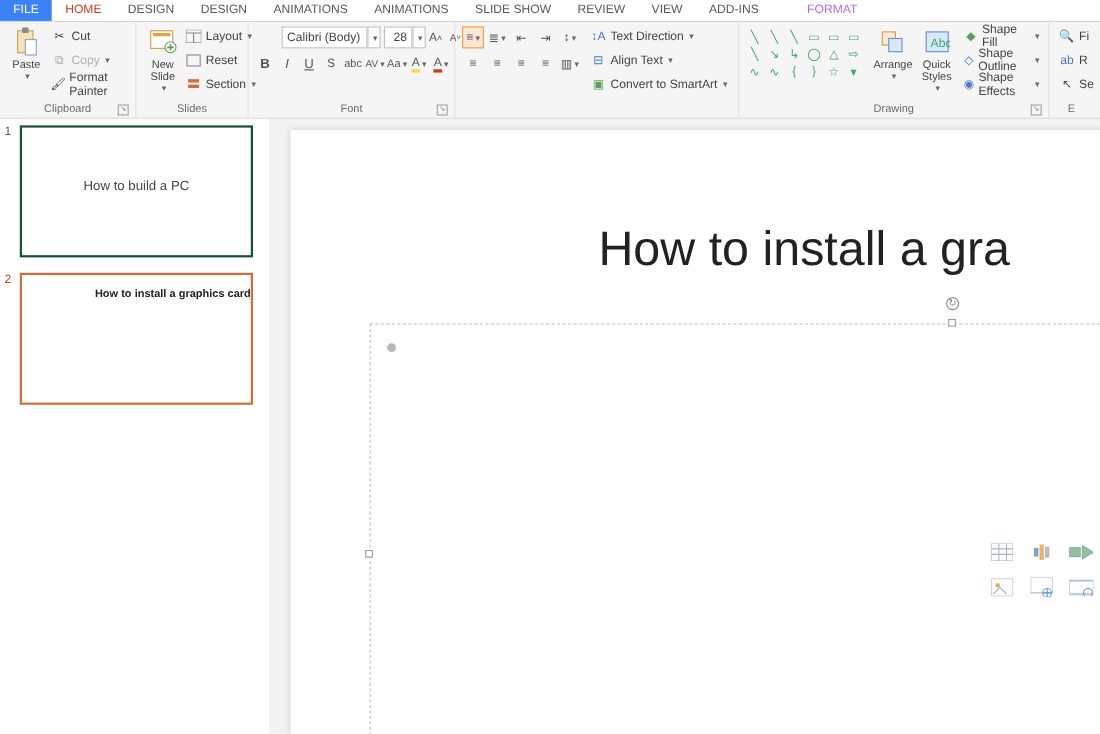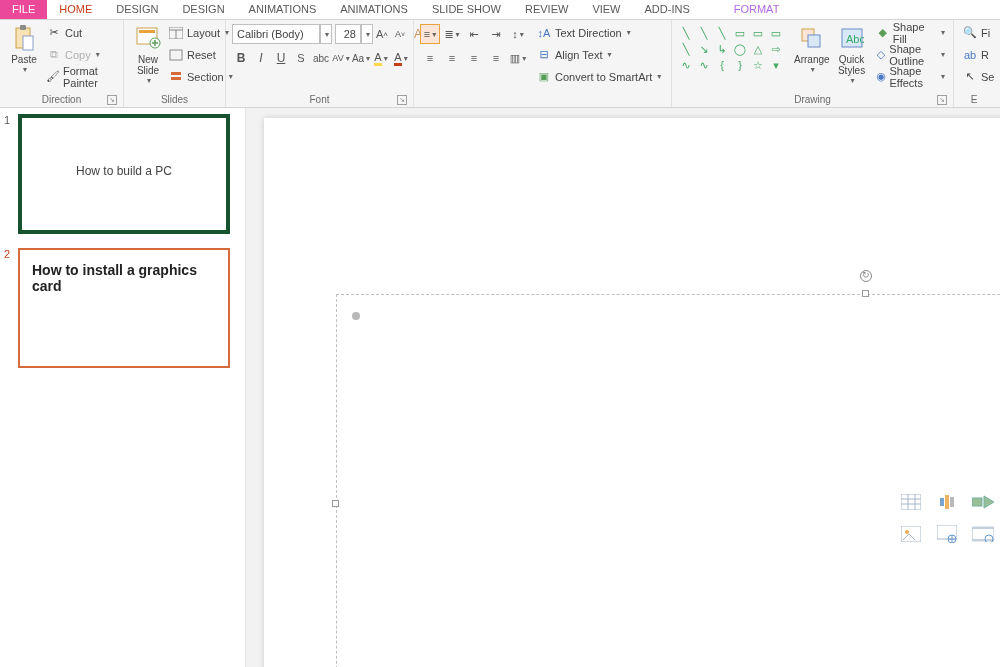--- a/index.html
+++ b/index.html
@@ -1,58 +1,58 @@
 <!DOCTYPE html>
 <html><head>
 <meta charset="utf-8">
 <style>
   * { box-sizing: border-box; margin: 0; padding: 0; font-family: "Segoe UI", Tahoma, sans-serif; }
   body { background: #fff; width: 1000px; height: 667px; overflow: hidden; font-size: 11px; color: #444; }
   
   .tabbar { display: flex; height: 20px; background: #fff; border-bottom: 1px solid #d4d4d4; }
   .tab { padding: 3px 12px 0 12px; font-size: 11px; color: #595959; cursor: default; }
-  .tab.file { background: #ec4899; color: #fff; font-weight: normal; }
+  .tab.file { background: #3b82f6; color: #fff; font-weight: normal; }
   .tab.active { color: #c43e1c; }
   .tab.format { color: #b36ae2; }
   
   .ribbon { display: flex; height: 88px; background: #f5f5f5; border-bottom: 1px solid #d4d4d4; }
   .group { border-right: 1px solid #e1e1e1; display: flex; flex-direction: column; padding: 2px 6px 0 6px; position: relative; }
   .group-body { flex: 1; display: flex; align-items: flex-start; }
   .group-label { text-align: center; font-size: 10px; color: #6a6a6a; padding-bottom: 2px; position: relative; }
   .group-label .dl { position: absolute; right: 0; bottom: 2px; width: 10px; height: 10px; border: 1px solid #a0a0a0; font-size: 7px; line-height: 8px; color: #888; }
   .vbtn { display: flex; flex-direction: column; align-items: center; justify-content: flex-start; padding: 2px 4px; font-size: 10px; color: #444; }
   .vbtn .big { width: 28px; height: 28px; margin-bottom: 2px; display:flex; align-items:center; justify-content:center; }
   .stack { display: flex; flex-direction: column; gap: 1px; }
   .srow { display: flex; align-items: center; gap: 3px; height: 21px; font-size: 11px; color: #444; padding: 0 2px; }
   .srow.dis { color: #b0b0b0; }
   .ic { width: 16px; height: 16px; display: inline-flex; align-items: center; justify-content: center; }
   .dd { font-size: 8px; color: #666; margin-left: 2px; }
   
   .fontbox { border: 1px solid #c0c0c0; background: #fff; height: 20px; font-size: 11px; padding: 1px 4px; display:flex; align-items:center; }
-  .fontname { width: 88px; }
+  .fontname { width: 78px; margin-left: 24px; }
   .fontsize { width: 26px; justify-content: flex-end; }
   .fbtn { width: 18px; height: 20px; display: inline-flex; align-items: center; justify-content: center; font-size: 12px; color: #555; }
   .frow { display: flex; align-items: center; gap: 0; }
   
   .pgrid { display: flex; gap: 2px; }
   .pbtn { width: 20px; height: 20px; display: inline-flex; align-items:center; justify-content:center; color:#555; }
   .pbtn.active { background:#fce4d6; border:1px solid #e8a33d; }
   
   .shapegrid { display:grid; grid-template-columns: repeat(6,16px); grid-template-rows: repeat(3,14px); gap:2px; }
   .shapegrid span { display:flex; align-items:center; justify-content:center; font-size:11px; color:#4a6; }
   
   .main { display: flex; height: calc(667px - 108px); }
   .thumbs { width: 246px; background: #fff; border-right: 1px solid #e6e6e6; padding: 6px 8px 0 4px; }
   .thumb-row { display: flex; margin-bottom: 14px; }
   .tnum { width: 14px; font-size: 11px; color: #5a5a5a; padding-top: 0; }
   .tnum.sel { color:#c43e1c; }
-  .thumb { width: 212px; height: 120px; border: 4px solid #14532d; background: #fff; position: relative; }
+  .thumb { width: 212px; height: 120px; border: 2px solid #14532d; background: #fff; position: relative; }
   .thumb.sel { border: 2px solid #d66a3a; }
   .thumb .tt { position:absolute; left:0; right:0; top:46px; text-align:center; font-size:12px; color:#444; }
-  .thumb .tt2 { position:absolute; left:12px; right:0; top:12px; text-align:left; font-size:14px; font-weight:bold; color:#222; }
+  .thumb .tt2 { position:absolute; left:0; right:0; top:12px; text-align:right; font-size:10px; font-weight:bold; color:#222; }
   .canvas-wrap { flex:1; background:#f2f2f2; position:relative; overflow:hidden; }
   .slide { position:absolute; left:18px; top:10px; width:1200px; height:640px; background:#fff; box-shadow:0 0 6px rgba(0,0,0,0.15); }
   .title-text { position:absolute; left:280px; top:84px; font-size:44px; color:#222; font-weight:400; white-space:nowrap; }
   .content-ph { position:absolute; left:72px; top:176px; width:1060px; height:420px; }
   .sel-box { position:absolute; inset:0; border:1px dashed #bfbfbf; }
   .handle { position:absolute; width:7px; height:7px; background:#fff; border:1px solid #9a9a9a; }
   .handle.l { left:-4px; top:50%; margin-top:-4px; }
   .handle.t { top:-4px; left:50%; margin-left:-4px; }
   .rot { position:absolute; top:-24px; left:50%; margin-left:-6px; width:12px; height:12px; border:1px solid #888; border-radius:50%; background:#fff; }
   .rot::after { content:"↻"; font-size:9px; position:absolute; left:1px; top:-1px; color:#888; }
@@ -103,21 +103,21 @@
           <span class="ic">⧉</span>
           <span>Copy</span>
           <span class="dd">▾</span>
         </div>
         <div class="srow">
           <span class="ic">🖌</span>
           <span>Format Painter</span>
         </div>
       </div>
     </div>
-    <div class="group-label"><span>Direction</span><span class="dl">↘</span></div>
+    <div class="group-label"><span>Clipboard</span><span class="dl">↘</span></div>
   </div>
 
   <div class="group" style="width:102px">
     <div class="group-body">
       <div class="vbtn">
         <span class="big">
           <svg width="26" height="24" viewBox="0 0 26 24">
               <rect x="2" y="2" width="20" height="16" fill="#fff" stroke="#c9a24a"></rect>
               <rect x="4" y="4" width="16" height="3" fill="#e8a33d"></rect>
               <circle cx="20" cy="17" r="5" fill="#fff" stroke="#5a9e5a"></circle>
@@ -371,20 +371,21 @@
     <div class="thumb-row">
       <div class="tnum sel">2</div>
       <div class="thumb sel">
         <div class="tt2">How to install a graphics card</div>
       </div>
     </div>
   </div>
 
   <div class="canvas-wrap">
     <div class="slide">
+      <div class="title-text">How to install a gra</div>
       <div class="content-ph">
         <div class="rot"></div>
         <div class="sel-box"></div>
         <div class="handle l"></div>
         <div class="handle t"></div>
         <div class="bullet-dot"></div>
         <div class="ph-icons">
           <span>
               <svg width="20" height="16">
                 <rect width="20" height="16" fill="none" stroke="#9cb0c4"></rect>

